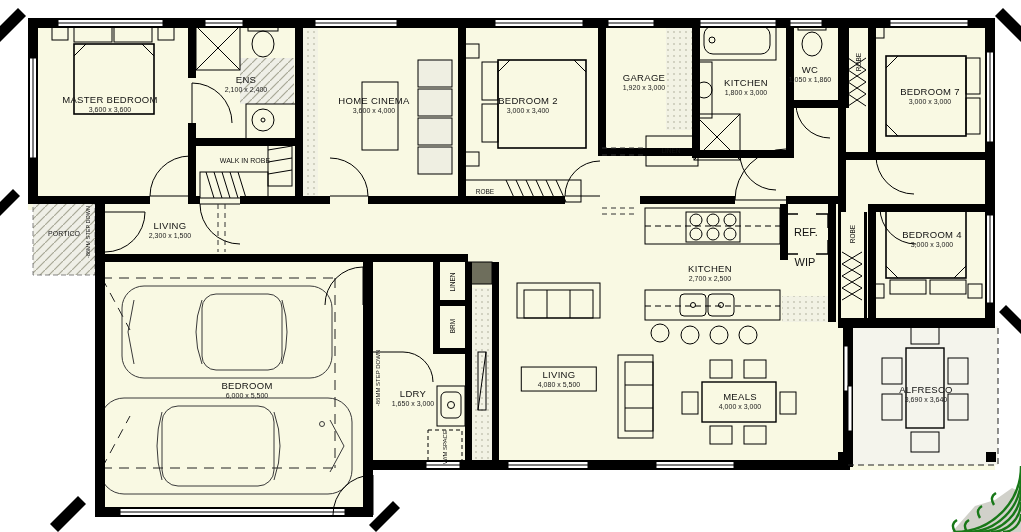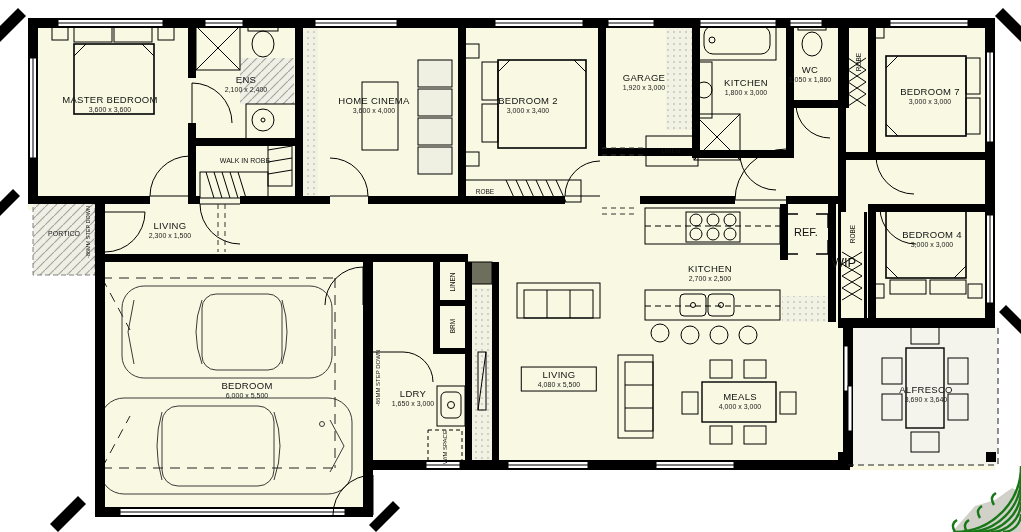--- a/index.html
+++ b/index.html
@@ -447,19 +447,19 @@
   </div>
   <div class="ann" style="left:64px;top:233px;font-size:7px">PORTICO</div>
 
   <div class="ann" style="left:485px;top:191px">ROBE</div>
   <div class="ann vert" style="left:858px;top:62px">ROBE</div>
   <div class="ann vert" style="left:852px;top:234px">ROBE</div>
   <div class="ann" style="left:671px;top:150px">LINEN</div>
   <div class="ann vert" style="left:452px;top:282px">LINEN</div>
   <div class="ann vert" style="left:452px;top:326px">BRM</div>
   <div class="ann" style="left:806px;top:232px;font-size:11px">REF.</div>
-  <div class="ann" style="left:844px;top:262px;font-size:13px">WIP</div>
+  <div class="ann" style="left:805px;top:262px;font-size:11px">WIP</div>
   <div class="ann vert" style="left:445px;top:447px;font-size:6px">W/M SPACE</div>
   <div class="ann vert" style="left:378px;top:378px;font-size:6px">-86MM STEP DOWN</div>
   <div class="ann vert" style="left:88px;top:232px;font-size:5.5px">-86MM STEP DOWN</div>
 </div>
 
 </div>
 
 </body></html>

